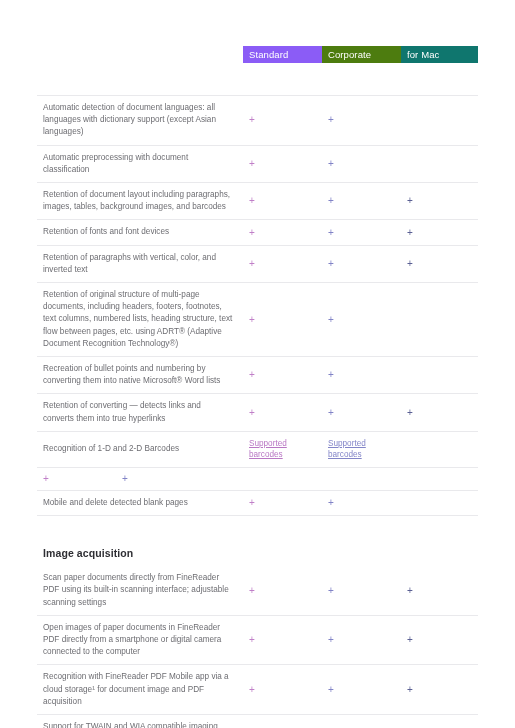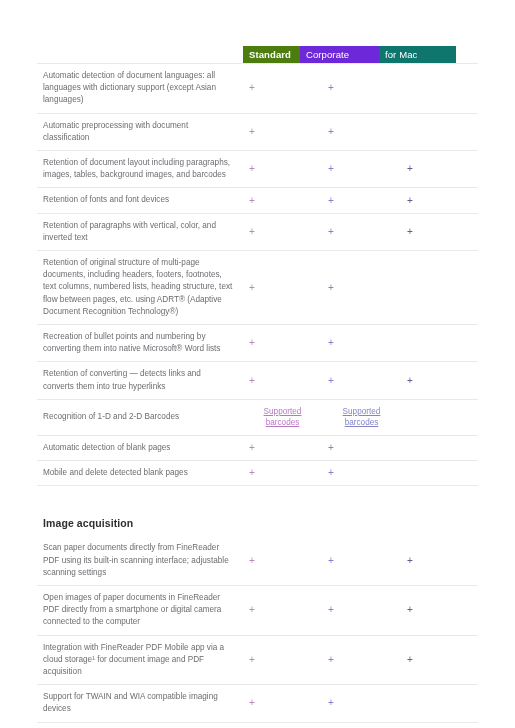--- a/index.html
+++ b/index.html
@@ -33,32 +33,32 @@
   .col-head {
     height: 17px;
     display: flex;
     align-items: center;
     padding-left: 6px;
     font-size: 9.5px;
     color: #ffffff;
     letter-spacing: .1px;
     line-height: 1;
   }
-  .col-head.standard  { width: 57px; background: #4d7c0f; font-weight: bold; }
-  .col-head.corporate { width: 79px; background: #6d28d9; }
+  .col-head.standard  { width: 79px; background: #8b5cf6; }
+  .col-head.corporate { width: 79px; background: #4d7c0f; }
   .col-head.formac    { width: 77px; background: #0f766e; }
 
   
   .row {
     display: flex;
     align-items: stretch;
     border-bottom: 1px solid #e9e9ec;
     min-height: 22px;
   }
-  .row:first-of-type { border-top: 1px solid #e9e9ec; }
+  .row:first-of-type { border-top: 1px solid #e9e9ec; margin-top: 32px; }
   .row .feature {
     width: 206px;
     flex: 0 0 206px;
     font-size: 8.2px;
     line-height: 12.2px;
     color: #6d6d72;
     padding: 6px 10px 6px 6px;
     display: flex;
     align-items: center;
   }
@@ -82,21 +82,20 @@
   .plus.c1 { color: #c07fc8; }
   .plus.c2 { color: #8183c6; }
   .plus.c3 { color: #5a5f93; }
   .empty { visibility: hidden; }
 
   
   a.bclink {
     text-decoration: underline;
     font-size: 8.2px;
     line-height: 11.6px;
-    text-align: center;
   }
   a.bclink.c1 { color: #b977c4; }
   a.bclink.c2 { color: #8385c8; }
 
   
   .section-head {
     font-size: 10.5px;
     font-weight: bold;
     color: #2e2e33;
     padding: 0 0 7px 6px;
@@ -225,21 +224,20 @@
             <a class="bclink c1" href="#">Supported barcodes</a>
           </div>
           <div class="cell">
             <a class="bclink c2" href="#">Supported barcodes</a>
           </div>
           <div class="cell last">
             <span class="plus empty"></span>
           </div>
         </div>
         <div class="row">
-          <div class="feature">Automatic detection of blank pages</div>
           <div class="cell">
             <span class="plus c1">+</span>
           </div>
           <div class="cell">
             <span class="plus c2">+</span>
           </div>
           <div class="cell last">
             <span class="plus empty"></span>
           </div>
         </div>
@@ -275,21 +273,21 @@
             <span class="plus c1">+</span>
           </div>
           <div class="cell">
             <span class="plus c2">+</span>
           </div>
           <div class="cell last">
             <span class="plus c3">+</span>
           </div>
         </div>
         <div class="row">
-          <div class="feature">Integration with FineReader PDF Mobile app via a cloud storage¹ for document image and PDF acquisition</div>
+          <div class="feature">Recognition with FineReader PDF Mobile app via a cloud storage¹ for document image and PDF acquisition</div>
           <div class="cell">
             <span class="plus c1">+</span>
           </div>
           <div class="cell">
             <span class="plus c2">+</span>
           </div>
           <div class="cell last">
             <span class="plus c3">+</span>
           </div>
         </div>

